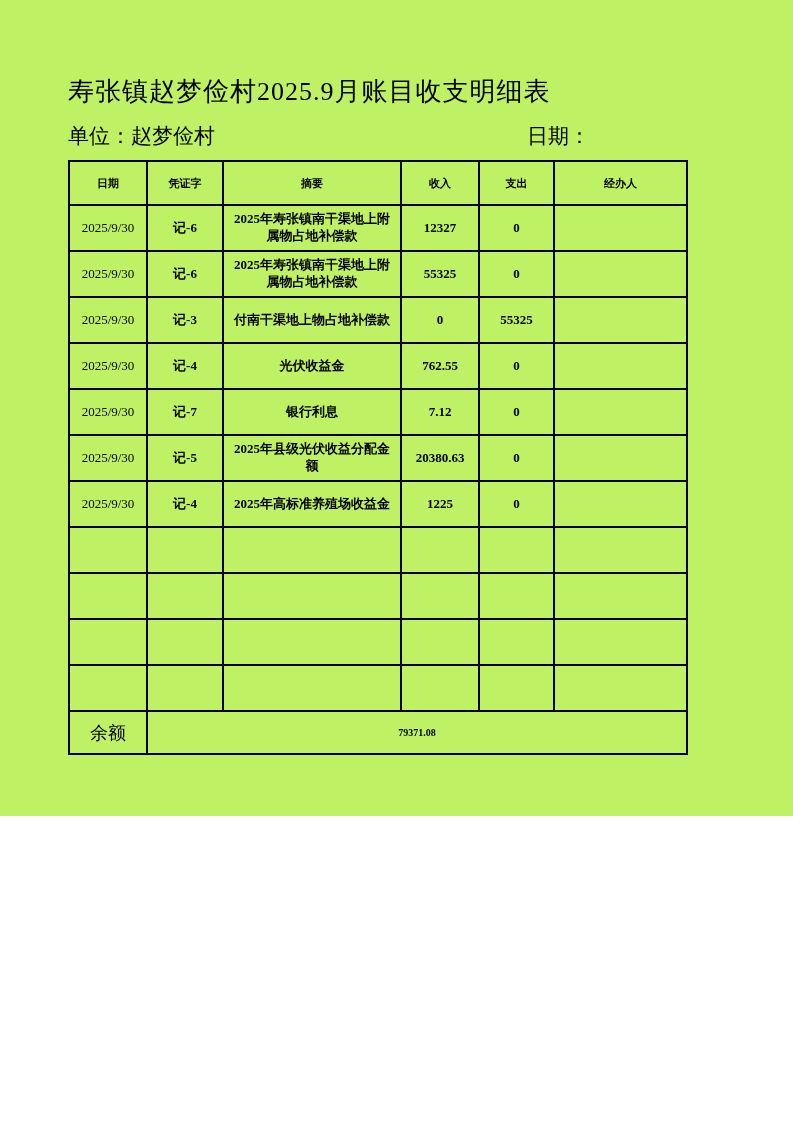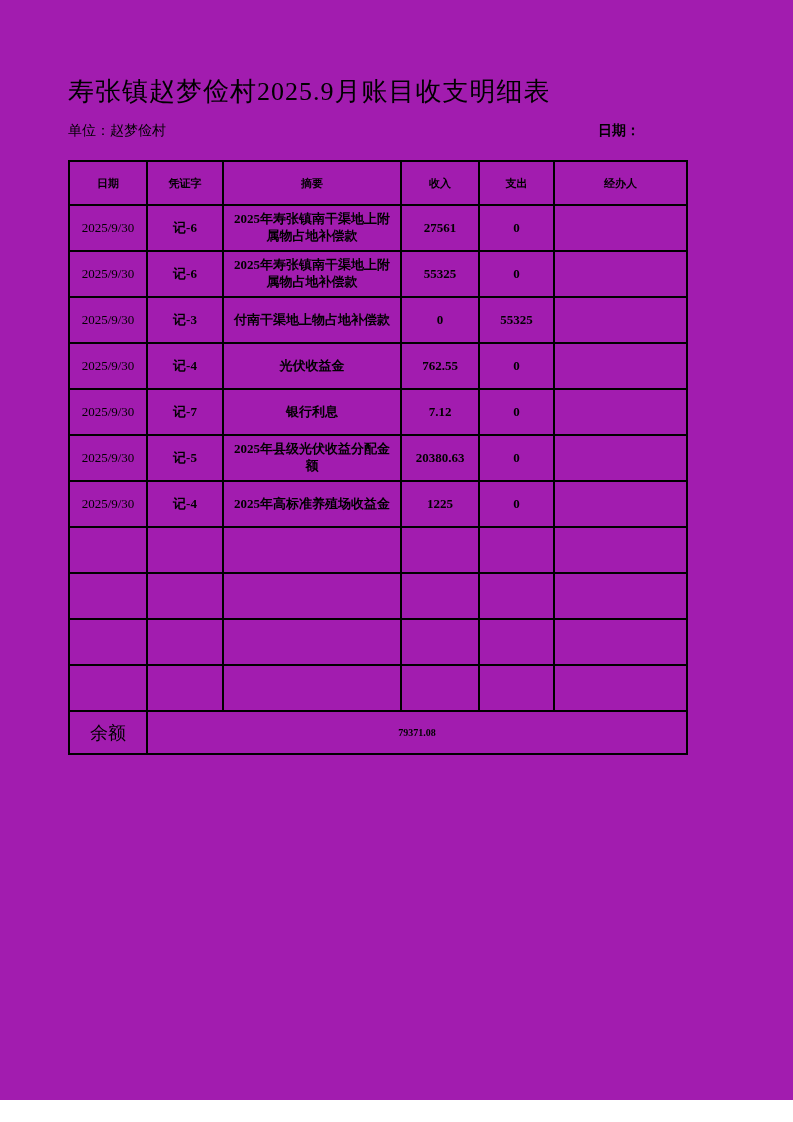--- a/index.html
+++ b/index.html
@@ -1,20 +1,20 @@
 <!DOCTYPE html>
 <html><head>
 <meta charset="utf-8">
 <style>
   html, body { margin: 0; padding: 0; background: #ffffff; }
   .page {
     position: relative;
     width: 793px;
-    height: 1100px;
-    background: #a21caf;
+    height: 816px;
+    background: #bef264;
     color: #000000;
     font-family: "Liberation Serif", "DejaVu Serif", serif;
     overflow: hidden;
   }
   .doc-title {
     position: absolute;
     left: 68px;
     top: 74px;
     margin: 0;
     font-size: 26px;
@@ -22,23 +22,23 @@
     letter-spacing: 1px;
     white-space: nowrap;
   }
   .meta-row {
     position: absolute;
     left: 68px;
     top: 122px;
     width: 618px;
     display: flex;
     justify-content: space-between;
-    font-size: 14px;
+    font-size: 21px;
   }
-  .meta-row .date-label { margin-right: 46px; font-weight: bold; }
+  .meta-row .date-label { margin-right: 96px; }
   table.ledger {
     position: absolute;
     left: 68px;
     top: 160px;
     width: 618px;
     border-collapse: collapse;
     table-layout: fixed;
   }
   table.ledger th, table.ledger td {
     border: 2px solid #000000;
@@ -88,21 +88,21 @@
         <th>收入</th>
         <th>支出</th>
         <th>经办人</th>
       </tr>
     </thead>
     <tbody id="ledger-body">
         <tr>
     <td class="c-date">2025/9/30</td>
     <td class="c-voucher bold">记-6</td>
     <td class="c-summary bold">2025年寿张镇南干渠地上附属物占地补偿款</td>
-    <td class="c-income bold">27561</td>
+    <td class="c-income bold">12327</td>
     <td class="c-expense bold">0</td>
     <td class="c-handler"></td>
   </tr>
         <tr>
     <td class="c-date">2025/9/30</td>
     <td class="c-voucher bold">记-6</td>
     <td class="c-summary bold">2025年寿张镇南干渠地上附属物占地补偿款</td>
     <td class="c-income bold">55325</td>
     <td class="c-expense bold">0</td>
     <td class="c-handler"></td>

